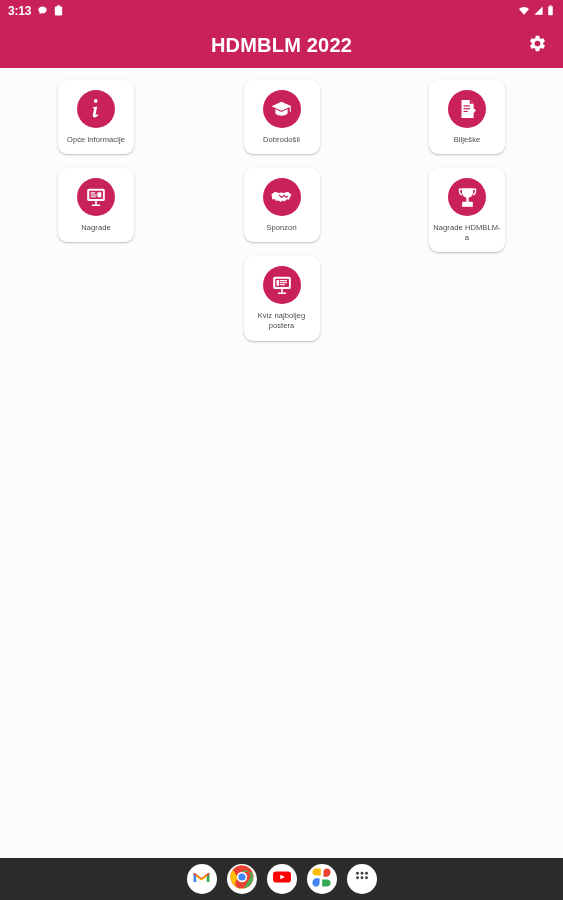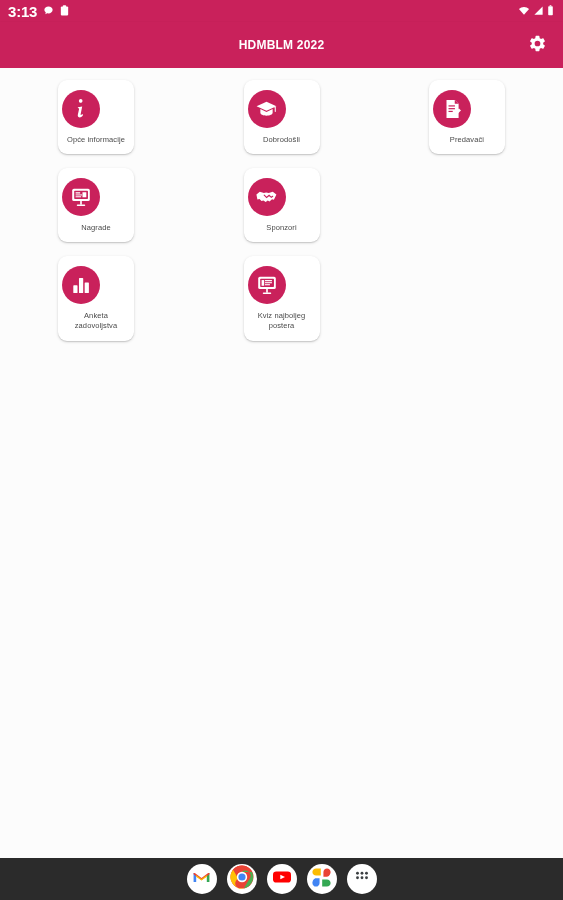--- a/index.html
+++ b/index.html
@@ -25,21 +25,21 @@
     justify-content: space-between;
     padding: 0 9px 0 8px;
     color: #ffffff;
   }
   .status-left {
     display: flex;
     align-items: center;
     gap: 6px;
   }
   .status-time {
-    font-size: 15px;
+    font-size: 12px;
     font-weight: bold;
     letter-spacing: -0.2px;
     line-height: 1;
   }
   .status-right {
     display: flex;
     align-items: center;
     gap: 3px;
   }
   .sicon { display: block; }
@@ -49,21 +49,21 @@
     height: 46px;
     background: #C9215B;
     display: flex;
     align-items: center;
     justify-content: center;
     position: relative;
     box-shadow: 0 1px 2px rgba(0,0,0,0.18);
   }
   .app-title {
     color: #ffffff;
-    font-size: 12px;
+    font-size: 20px;
     font-weight: bold;
     letter-spacing: 0.2px;
   }
   .settings-btn {
     position: absolute;
     right: 12px;
     top: 50%;
     transform: translateY(-50%);
     width: 28px;
     height: 28px;
@@ -95,20 +95,21 @@
   }
 
   .tile {
     width: 76px;
     background: #ffffff;
     border-radius: 9px;
     box-shadow: 0 1px 3px rgba(0,0,0,0.16), 0 1px 1px rgba(0,0,0,0.10);
     padding: 10px 4px 9px 4px;
     display: flex;
     flex-direction: column;
+    align-items: center;
     cursor: pointer;
     min-height: 72px;
   }
   .tile-icon {
     width: 38px;
     height: 38px;
     border-radius: 50%;
     background: #C9215B;
     display: flex;
     align-items: center;
@@ -224,30 +225,20 @@
             <rect x="6.1" y="9.2" width="7" height="1.1" fill="#ffffff"></rect>
             <rect x="6.1" y="11.2" width="6" height="1.1" fill="#ffffff"></rect>
             <rect x="13.6" y="6.8" width="4.2" height="5.5" fill="#ffffff"></rect>
             <rect x="11.1" y="16.4" width="1.8" height="4" fill="#ffffff"></rect>
             <rect x="7.4" y="20.2" width="9.2" height="1.5" rx="0.7"></rect>
           </svg>
         </div>
         <div class="tile-label">Nagrade</div>
       </div>
 
-      <div class="tile">
-        <div class="tile-icon">
-          <svg width="22" height="22" viewBox="0 0 24 24" fill="#ffffff">
-            <rect x="3.6" y="12.4" width="4.6" height="8.4" rx="0.7"></rect>
-            <rect x="9.8" y="4.4" width="4.6" height="16.4" rx="0.7"></rect>
-            <rect x="16" y="9.2" width="4.6" height="11.6" rx="0.7"></rect>
-          </svg>
-        </div>
-        <div class="tile-label">Anketa zadovoljstva</div>
-      </div>
 
     </div>
 
     <div class="grid-col">
 
       <div class="tile">
         <div class="tile-icon">
           <svg width="23" height="23" viewBox="0 0 24 24" fill="#ffffff">
             <path d="M12 4L1.6 8.6 12 13.2l10.4-4.6L12 4z"></path>
             <path d="M5.6 11.4v4c0 1.7 2.9 3 6.4 3s6.4-1.3 6.4-3v-4L12 14.6l-6.4-3.2z"></path>
@@ -294,23 +285,34 @@
         <div class="tile-icon">
           <svg width="22" height="22" viewBox="0 0 24 24" fill="#ffffff">
             <path d="M6 2.2h9l4.2 4.2v15.4H6V2.2z"></path>
             <path d="M15 2.2l4.2 4.2H15V2.2z" fill="#C9215B"></path>
             <rect x="8.2" y="8" width="7" height="1.3" fill="#C9215B"></rect>
             <rect x="8.2" y="11" width="7" height="1.3" fill="#C9215B"></rect>
             <rect x="8.2" y="14" width="4.6" height="1.3" fill="#C9215B"></rect>
             <path d="M19.6 11.4l2.2 2.2-5.6 5.6-2.9.7.7-2.9 5.6-5.6z"></path>
           </svg>
         </div>
-        <div class="tile-label">Predavači</div>
-      </div>
-
+        <div class="tile-label">Bilješke</div>
+      </div>
+
+      <div class="tile">
+        <div class="tile-icon">
+          <svg width="23" height="23" viewBox="0 0 24 24" fill="#ffffff">
+            <path d="M6.2 2.4h11.6v4.2c0 3.2-2.6 5.8-5.8 5.8s-5.8-2.6-5.8-5.8V2.4z"></path>
+            <rect x="10.8" y="11.6" width="2.4" height="5"></rect>
+            <path d="M7.6 16.4h8.8c.7 0 1.2.6 1.2 1.3v3.9H6.4v-3.9c0-.7.5-1.3 1.2-1.3z"></path>
+            <path d="M6.2 3.4H3.6v2c0 1.9 1.1 3.3 2.6 3.8M17.8 3.4h2.6v2c0 1.9-1.1 3.3-2.6 3.8" fill="none" stroke="#ffffff" stroke-width="1.4"></path>
+          </svg>
+        </div>
+        <div class="tile-label">Nagrade HDMBLM-a</div>
+      </div>
 
     </div>
 
   </div>
 </div>
 
 <div class="dock">
 
   <div class="dock-app">
     <span>

